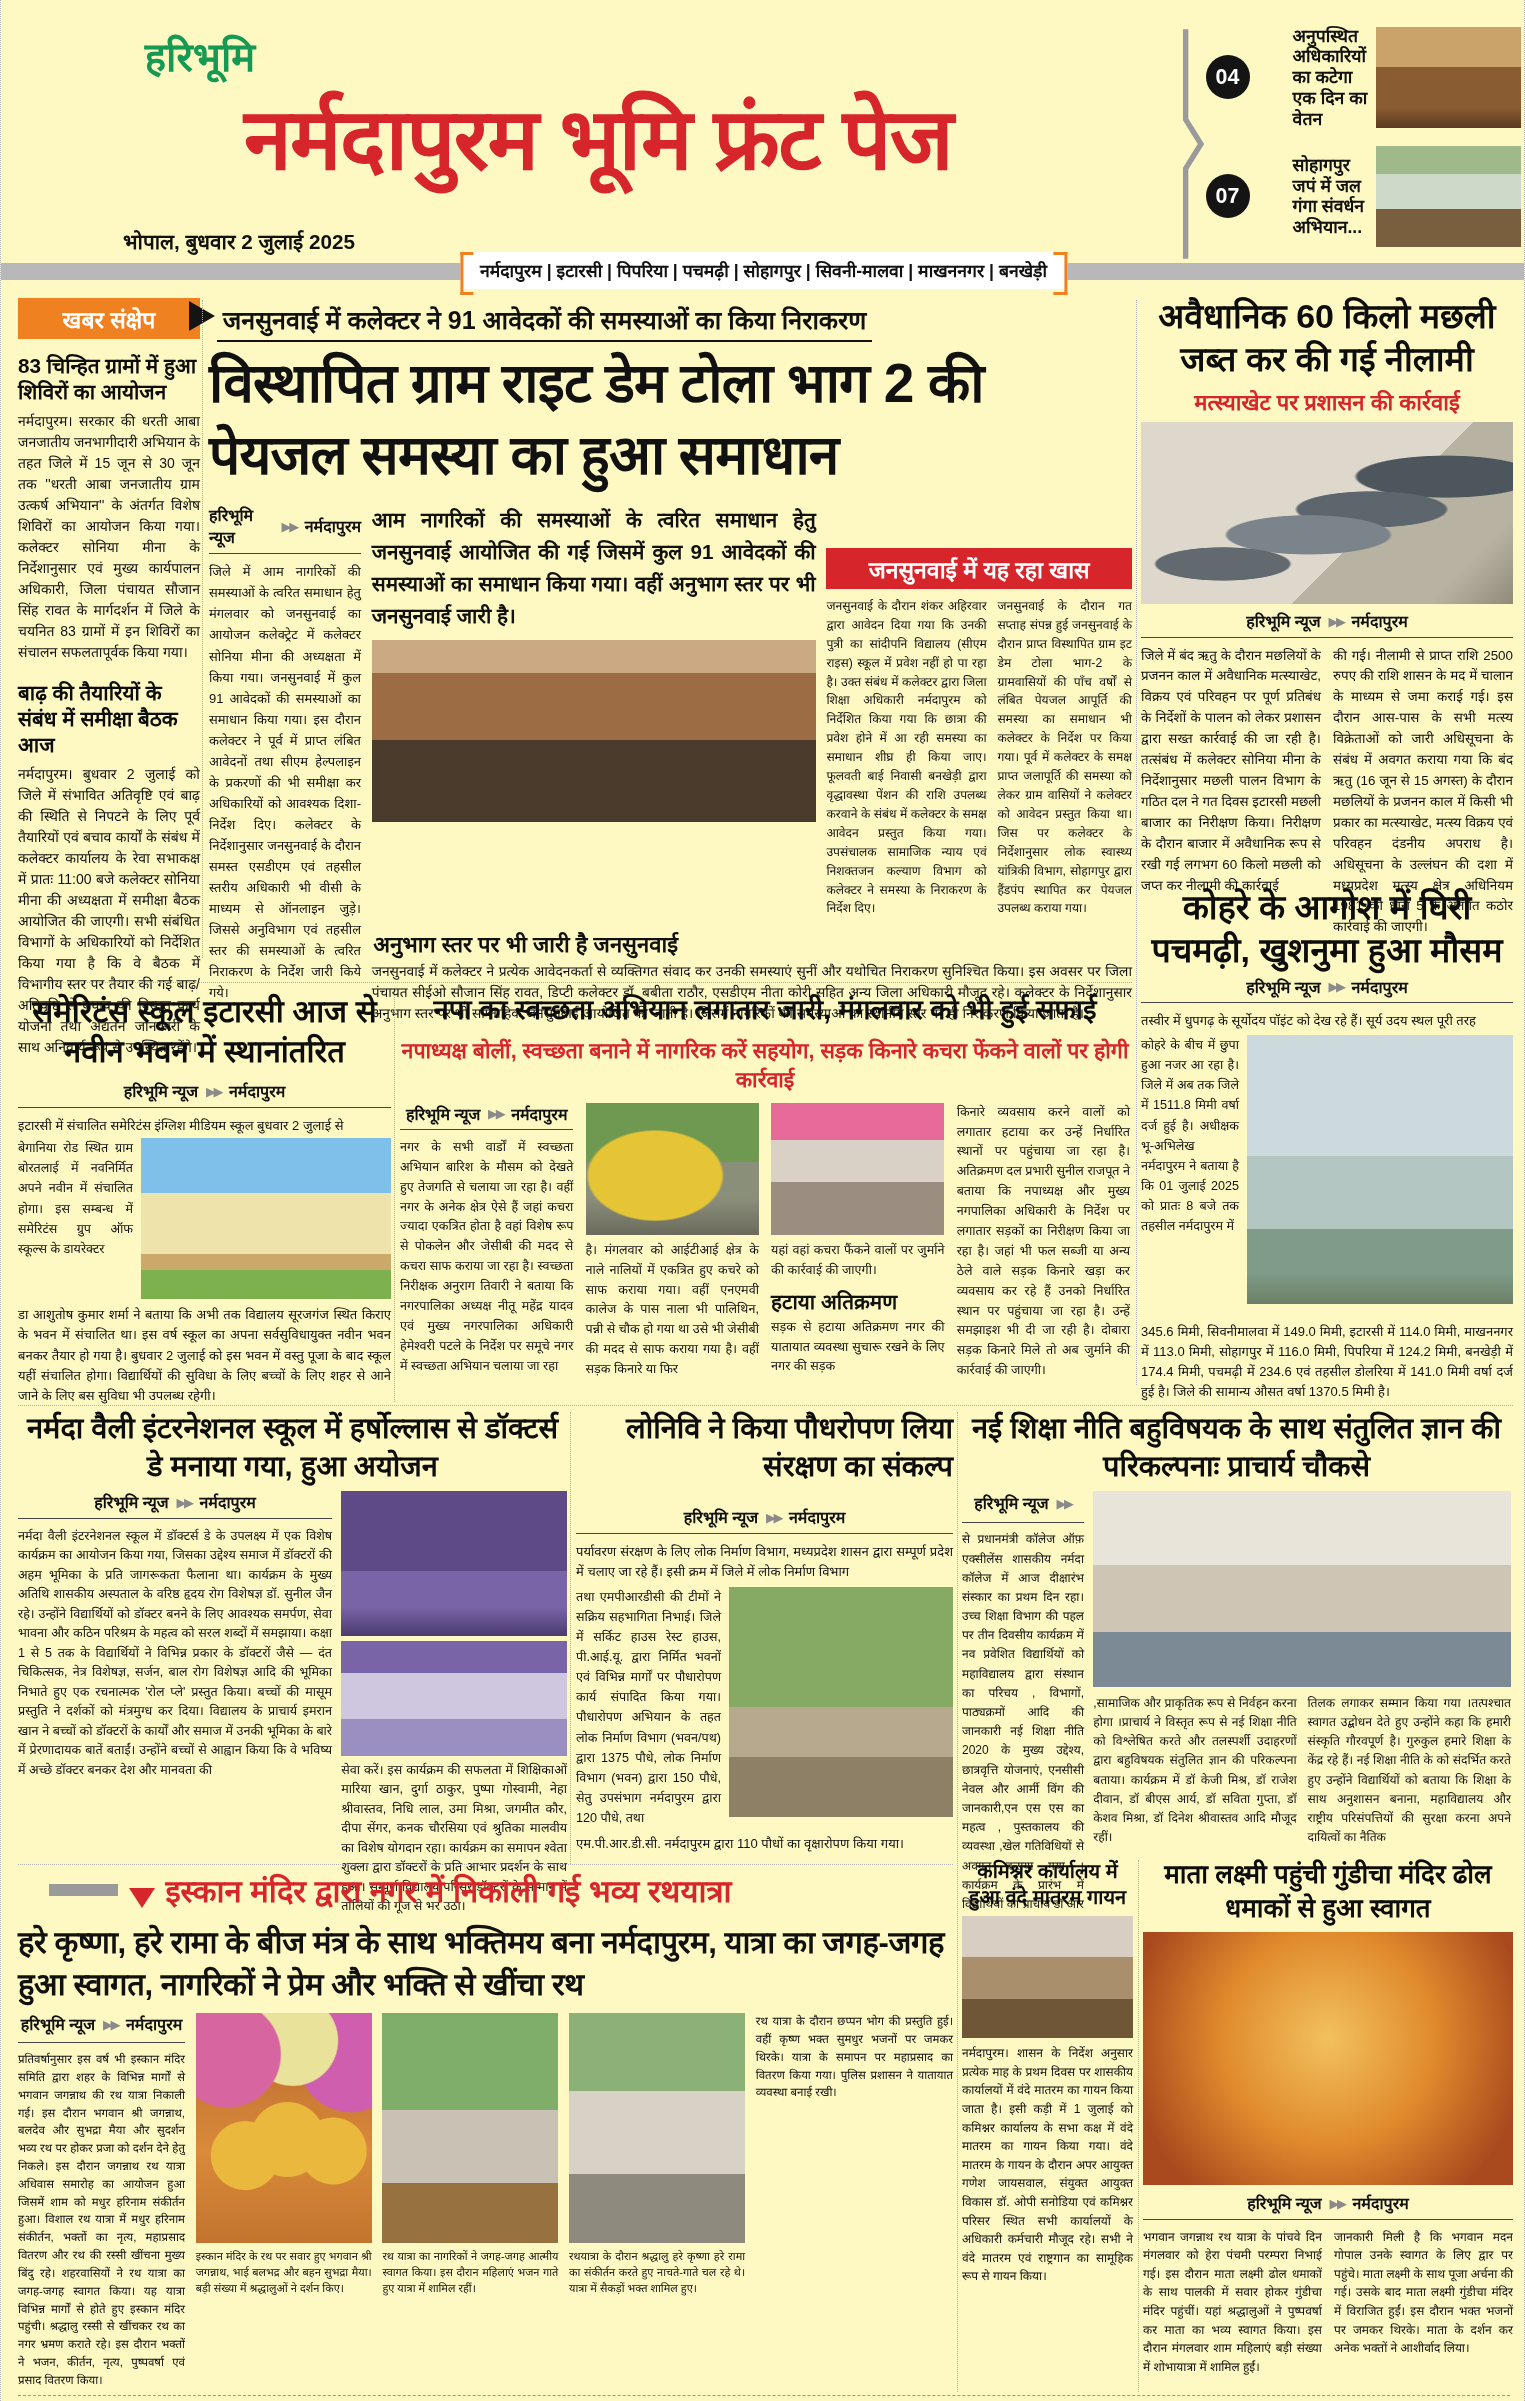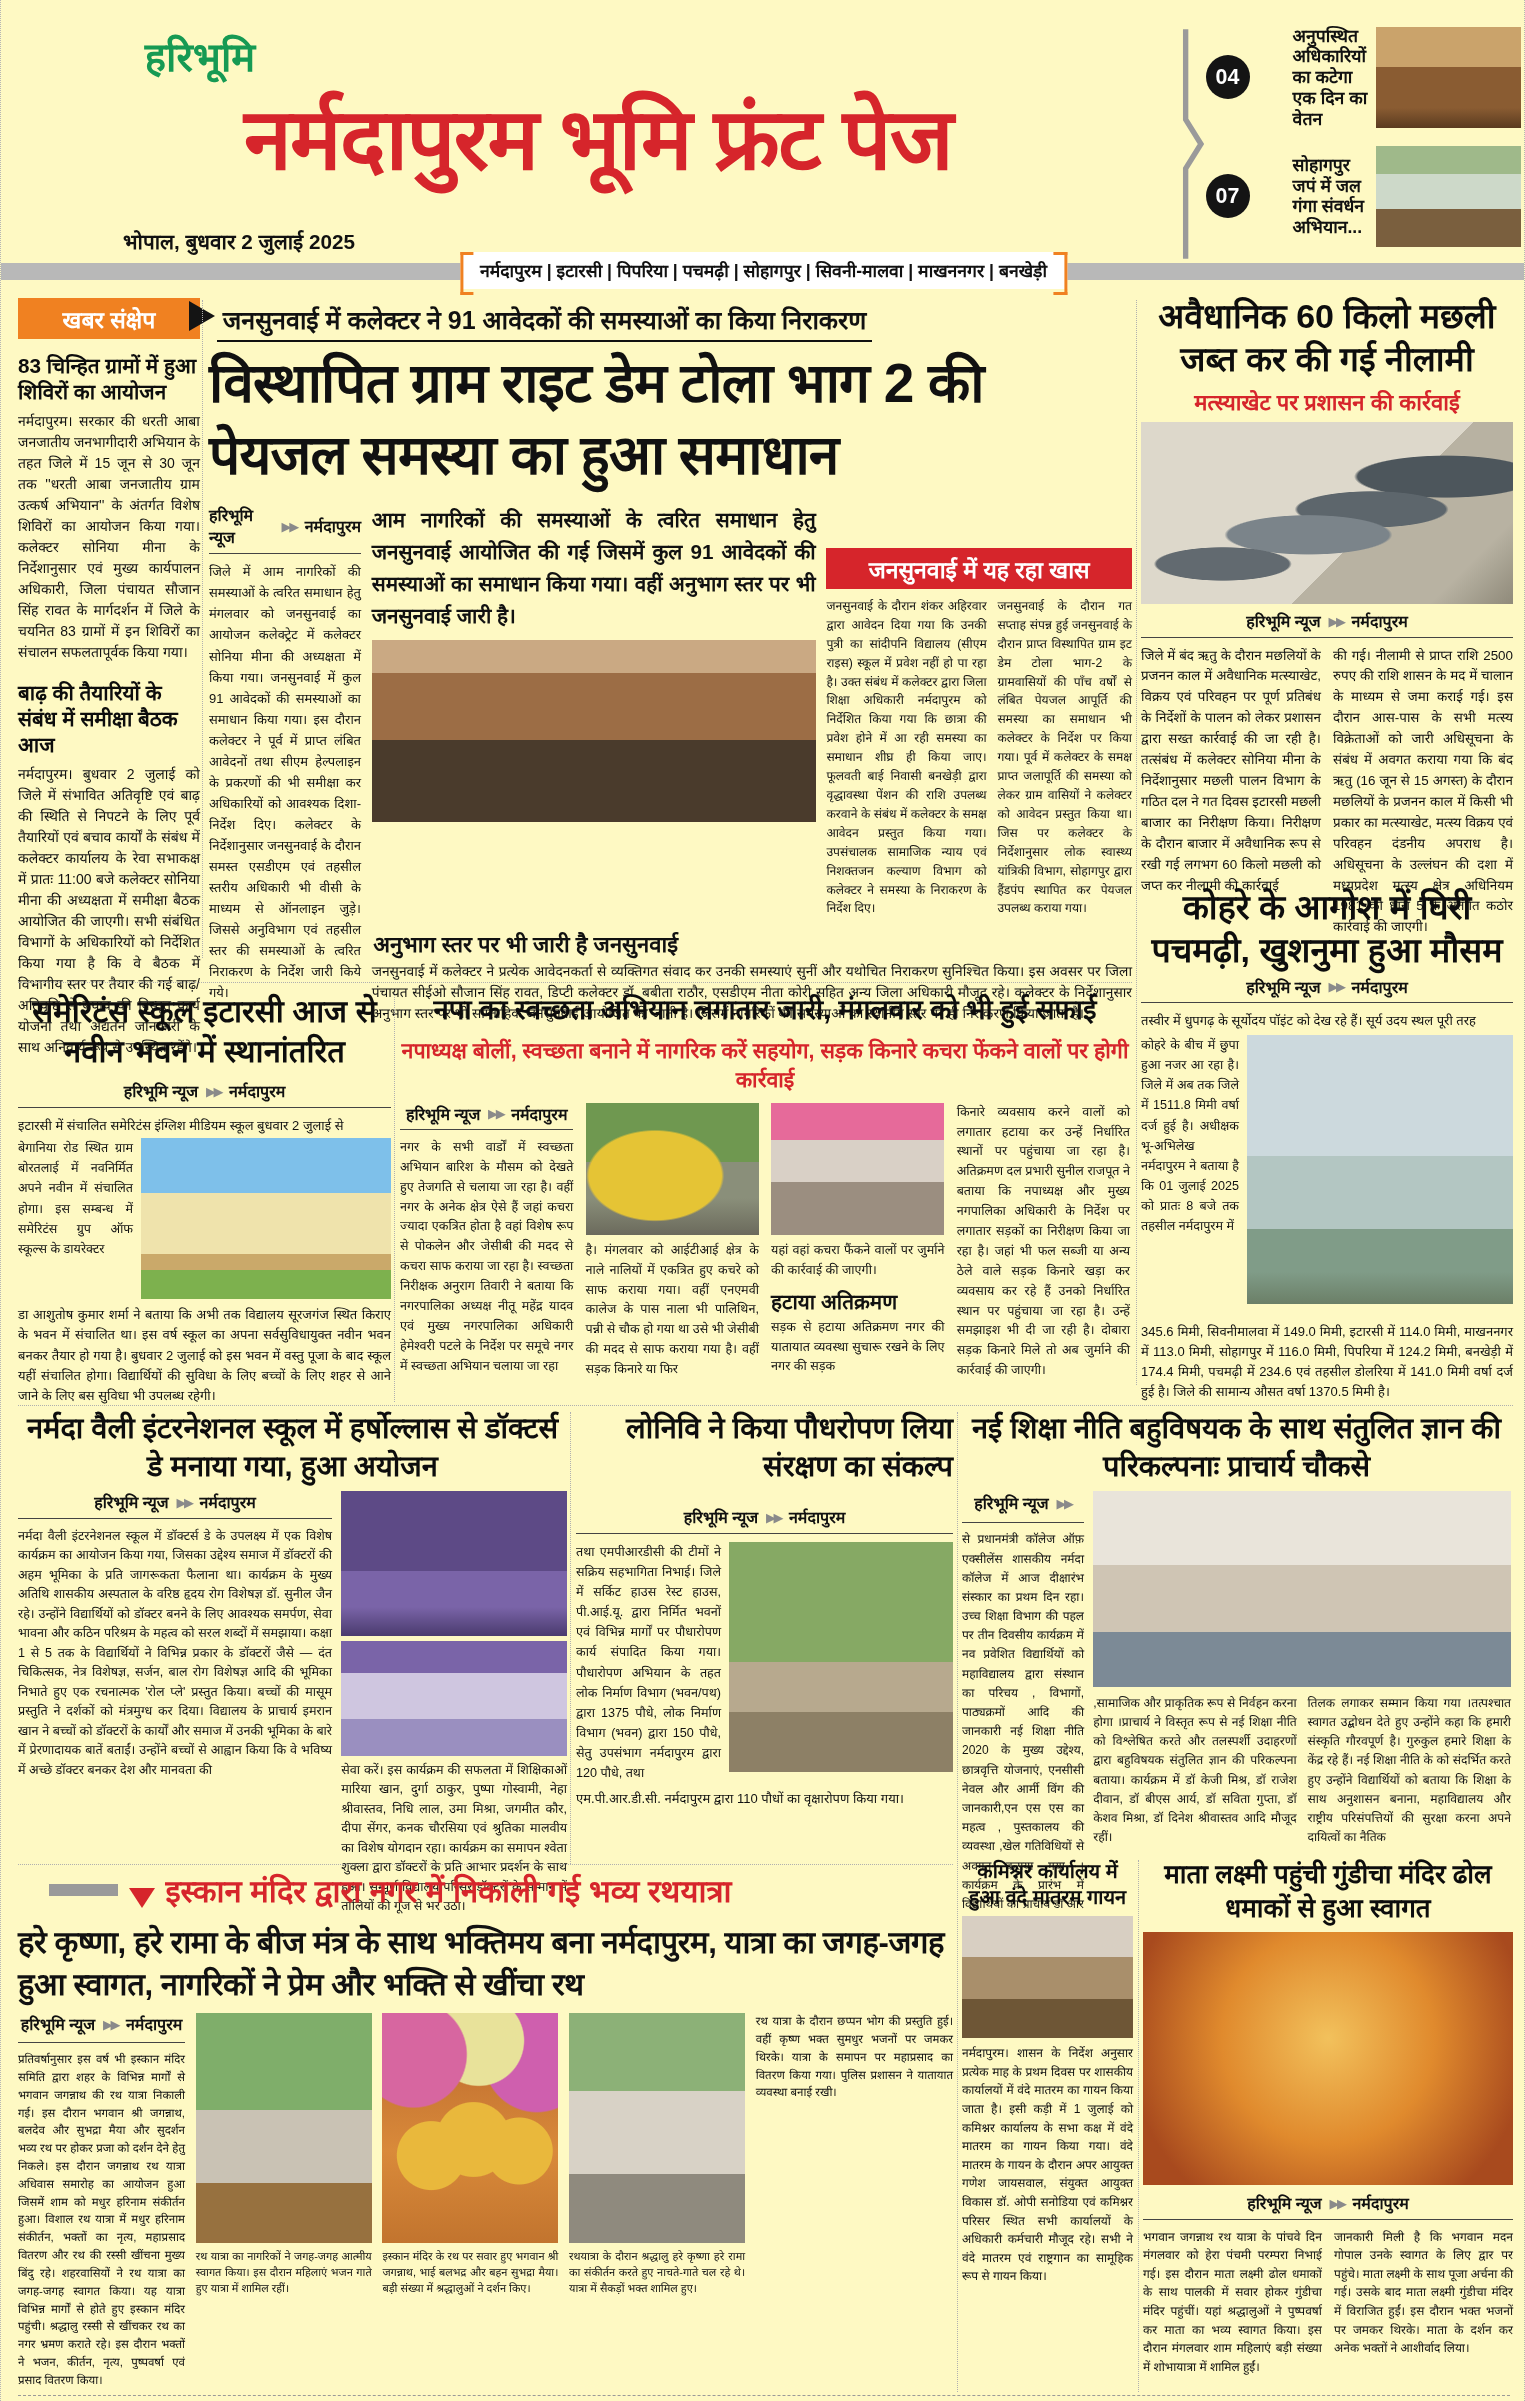--- a/index.html
+++ b/index.html
@@ -367,20 +367,21 @@
     </div>
   </div>
 
   <div id="plant" class="abs">
     <div class="pl-h hl">लोनिवि ने किया पौधरोपण लिया संरक्षण का संकल्प</div>
     <div class="byline">
       <span>हरिभूमि न्यूज</span>
       <span class="arr">▶▶</span>
       <span>नर्मदापुरम</span>
     </div>
+    <div class="pl-intro">पर्यावरण संरक्षण के लिए लोक निर्माण विभाग, मध्यप्रदेश शासन द्वारा सम्पूर्ण प्रदेश में चलाए जा रहे हैं।  इसी क्रम में जिले में लोक निर्माण विभाग</div>
     <div class="pl-row">
       <div class="pl-left">तथा एमपीआरडीसी की टीमों ने सक्रिय सहभागिता निभाई। जिले में सर्किट हाउस रेस्ट हाउस, पी.आई.यू. द्वारा निर्मित भवनों एवं विभिन्न मार्गों पर पौधारोपण कार्य संपादित किया गया। पौधारोपण अभियान के तहत लोक निर्माण विभाग (भवन/पथ) द्वारा 1375 पौधे, लोक निर्माण विभाग (भवन) द्वारा 150 पौधे, सेतु उपसंभाग नर्मदापुरम द्वारा 120 पौधे, तथा</div>
       <div class="photo pl-photo ph-plant"></div>
     </div>
     <div class="pl-bottom">एम.पी.आर.डी.सी. नर्मदापुरम द्वारा 110 पौधों का वृक्षारोपण किया गया।</div>
   </div>
 
   <div id="edu" class="abs">
     <div class="ed-h hl">नई शिक्षा नीति बहुविषयक के साथ संतुलित ज्ञान की परिकल्पनाः प्राचार्य चौकसे</div>
     <div class="ed-row">
@@ -411,26 +412,26 @@
     <div class="rath-cols">
       <div class="rath-body">
         <div class="byline">
           <span>हरिभूमि न्यूज</span>
           <span class="arr">▶▶</span>
           <span>नर्मदापुरम</span>
         </div>
         <div>प्रतिवर्षानुसार इस वर्ष भी इस्कान मंदिर समिति द्वारा शहर के विभिन्न मार्गों से भगवान जगन्नाथ की रथ यात्रा निकाली गई। इस दौरान भगवान श्री जगन्नाथ, बलदेव और सुभद्रा मैया और सुदर्शन भव्य रथ पर होकर प्रजा को दर्शन देने हेतु निकले। इस दौरान जगन्नाथ रथ यात्रा अधिवास समारोह का आयोजन हुआ जिसमें शाम को मधुर हरिनाम संकीर्तन हुआ। विशाल रथ यात्रा में मधुर हरिनाम संकीर्तन, भक्तों का नृत्य, महाप्रसाद वितरण और रथ की रस्सी खींचना मुख्य बिंदु रहे। शहरवासियों ने रथ यात्रा का जगह-जगह स्वागत किया। यह यात्रा विभिन्न मार्गों से होते हुए इस्कान मंदिर पहुंची। श्रद्धालु रस्सी से खींचकर रथ का नगर भ्रमण कराते रहे। इस दौरान भक्तों ने भजन, कीर्तन, नृत्य, पुष्पवर्षा एवं प्रसाद वितरण किया।</div>
       </div>
       <div class="rath-pc">
+        <div class="photo ph-deity"></div>
+        <div class="rath-cap">इस्कान मंदिर के रथ पर सवार हुए भगवान श्री जगन्नाथ, भाई बलभद्र और बहन सुभद्रा मैया। बड़ी संख्या में श्रद्धालुओं ने दर्शन किए।</div>
+      </div>
+      <div class="rath-pc">
         <div class="photo ph-street1"></div>
         <div class="rath-cap">रथ यात्रा का नागरिकों ने जगह-जगह आत्मीय स्वागत किया। इस दौरान महिलाएं भजन गाते हुए यात्रा में शामिल रहीं।</div>
-      </div>
-      <div class="rath-pc">
-        <div class="photo ph-deity"></div>
-        <div class="rath-cap">इस्कान मंदिर के रथ पर सवार हुए भगवान श्री जगन्नाथ, भाई बलभद्र और बहन सुभद्रा मैया। बड़ी संख्या में श्रद्धालुओं ने दर्शन किए।</div>
       </div>
       <div class="rath-pc">
         <div class="photo ph-street2"></div>
         <div class="rath-cap">रथयात्रा के दौरान श्रद्धालु हरे कृष्णा हरे रामा का संकीर्तन करते हुए नाचते-गाते चल रहे थे। यात्रा में सैकड़ों भक्त शामिल हुए।</div>
       </div>
       <div class="rath-x">रथ यात्रा के दौरान छप्पन भोग की प्रस्तुति हुई। वहीं कृष्ण भक्त सुमधुर भजनों पर जमकर थिरके। यात्रा के समापन पर महाप्रसाद का वितरण किया गया। पुलिस प्रशासन ने यातायात व्यवस्था बनाई रखी।</div>
     </div>
   </div>
 
   <div id="vande" class="abs">

